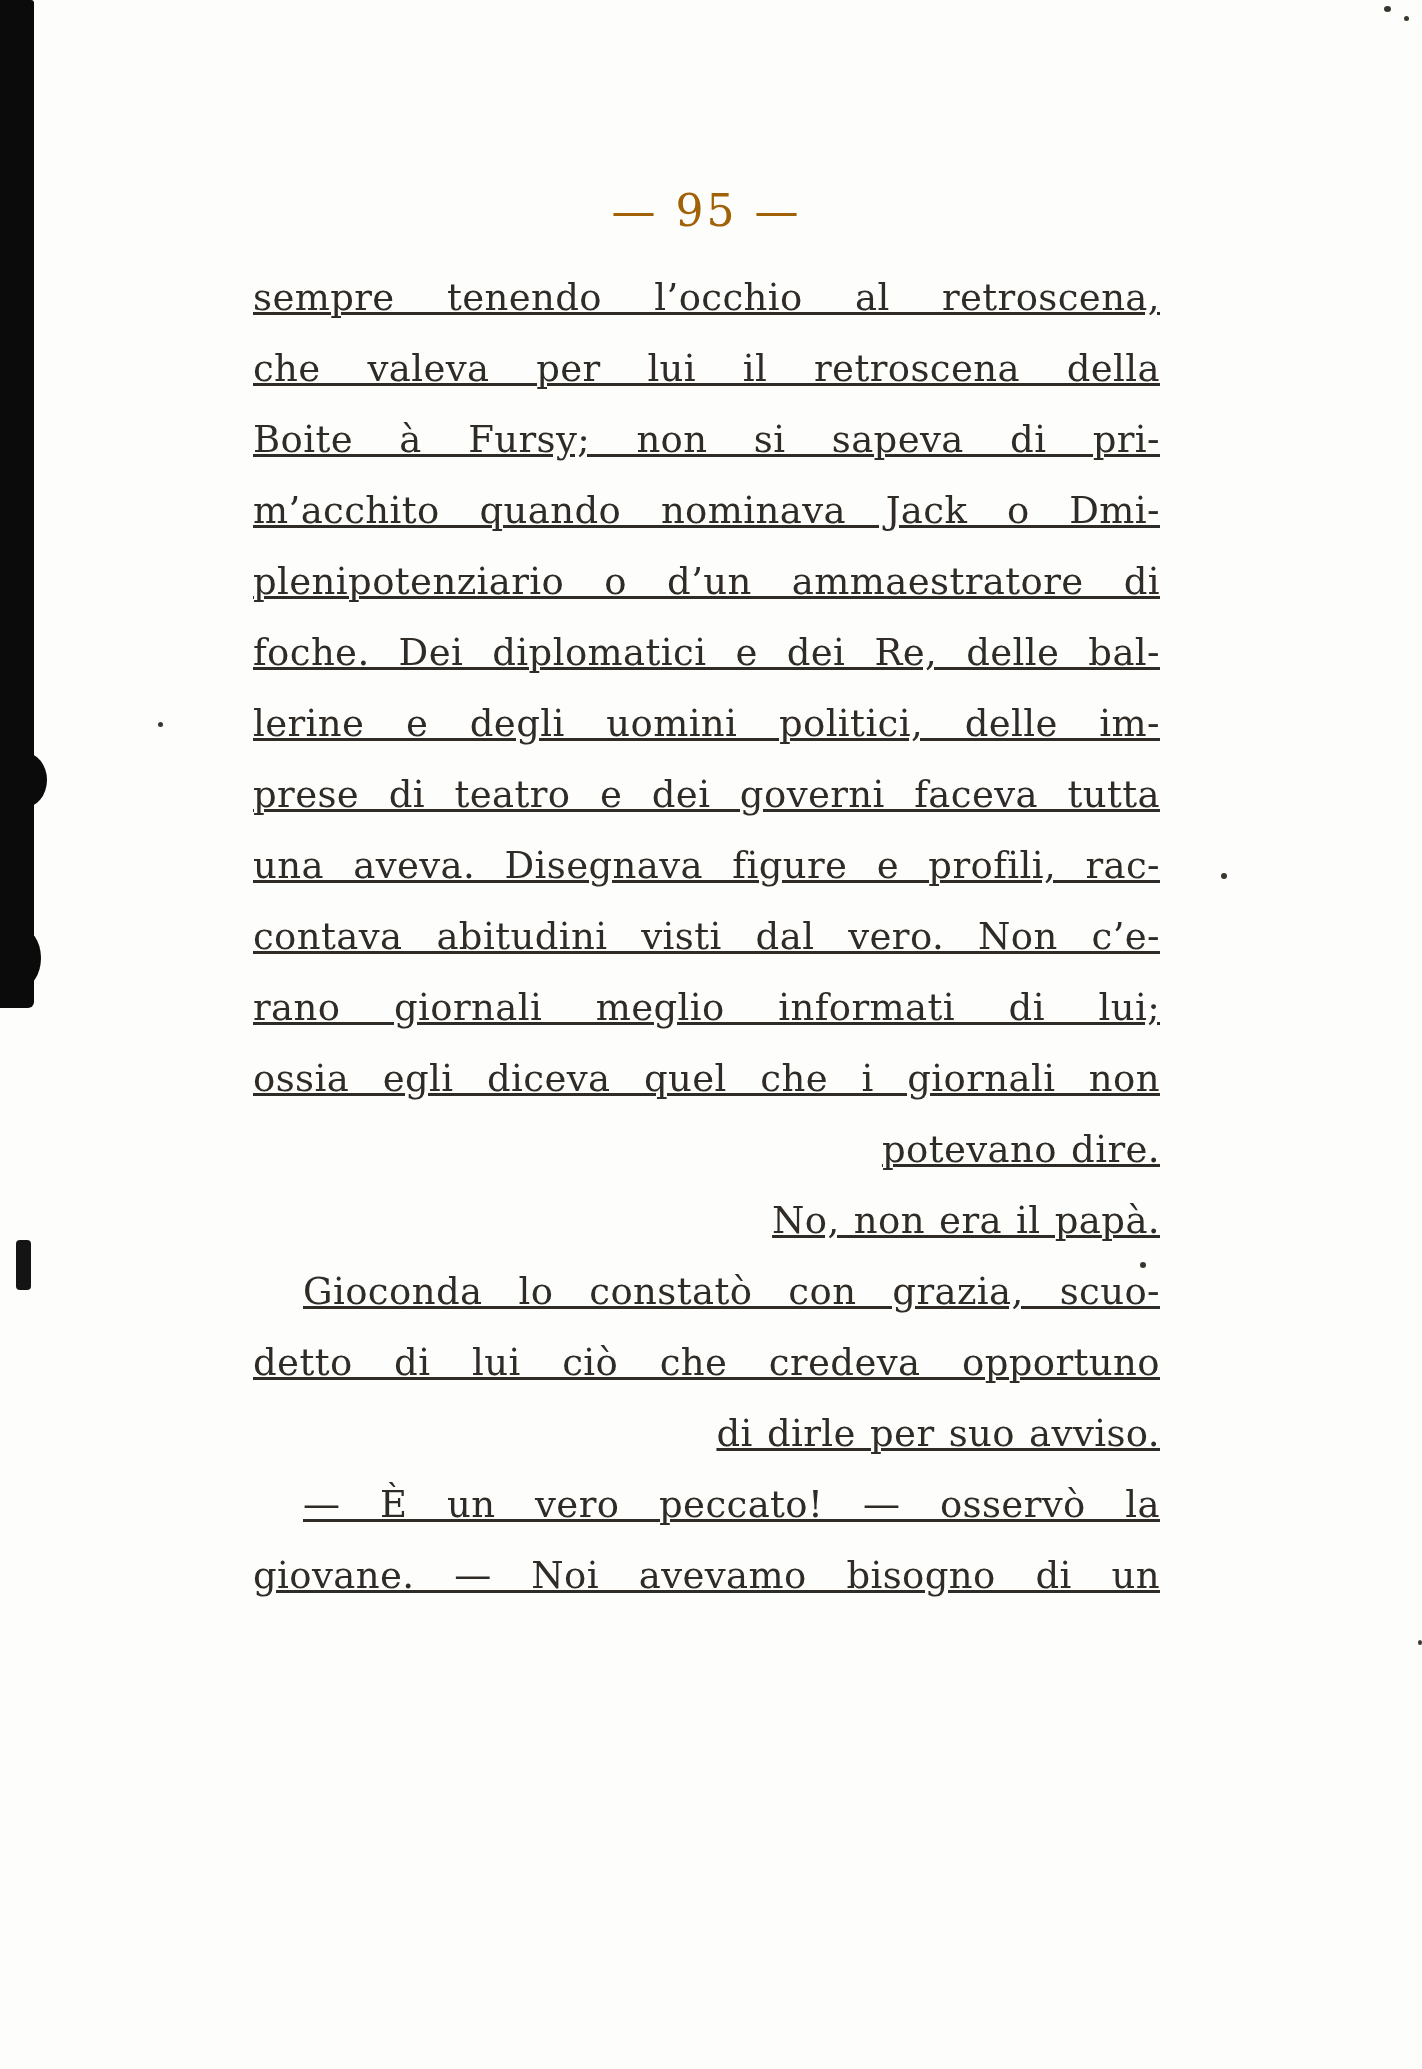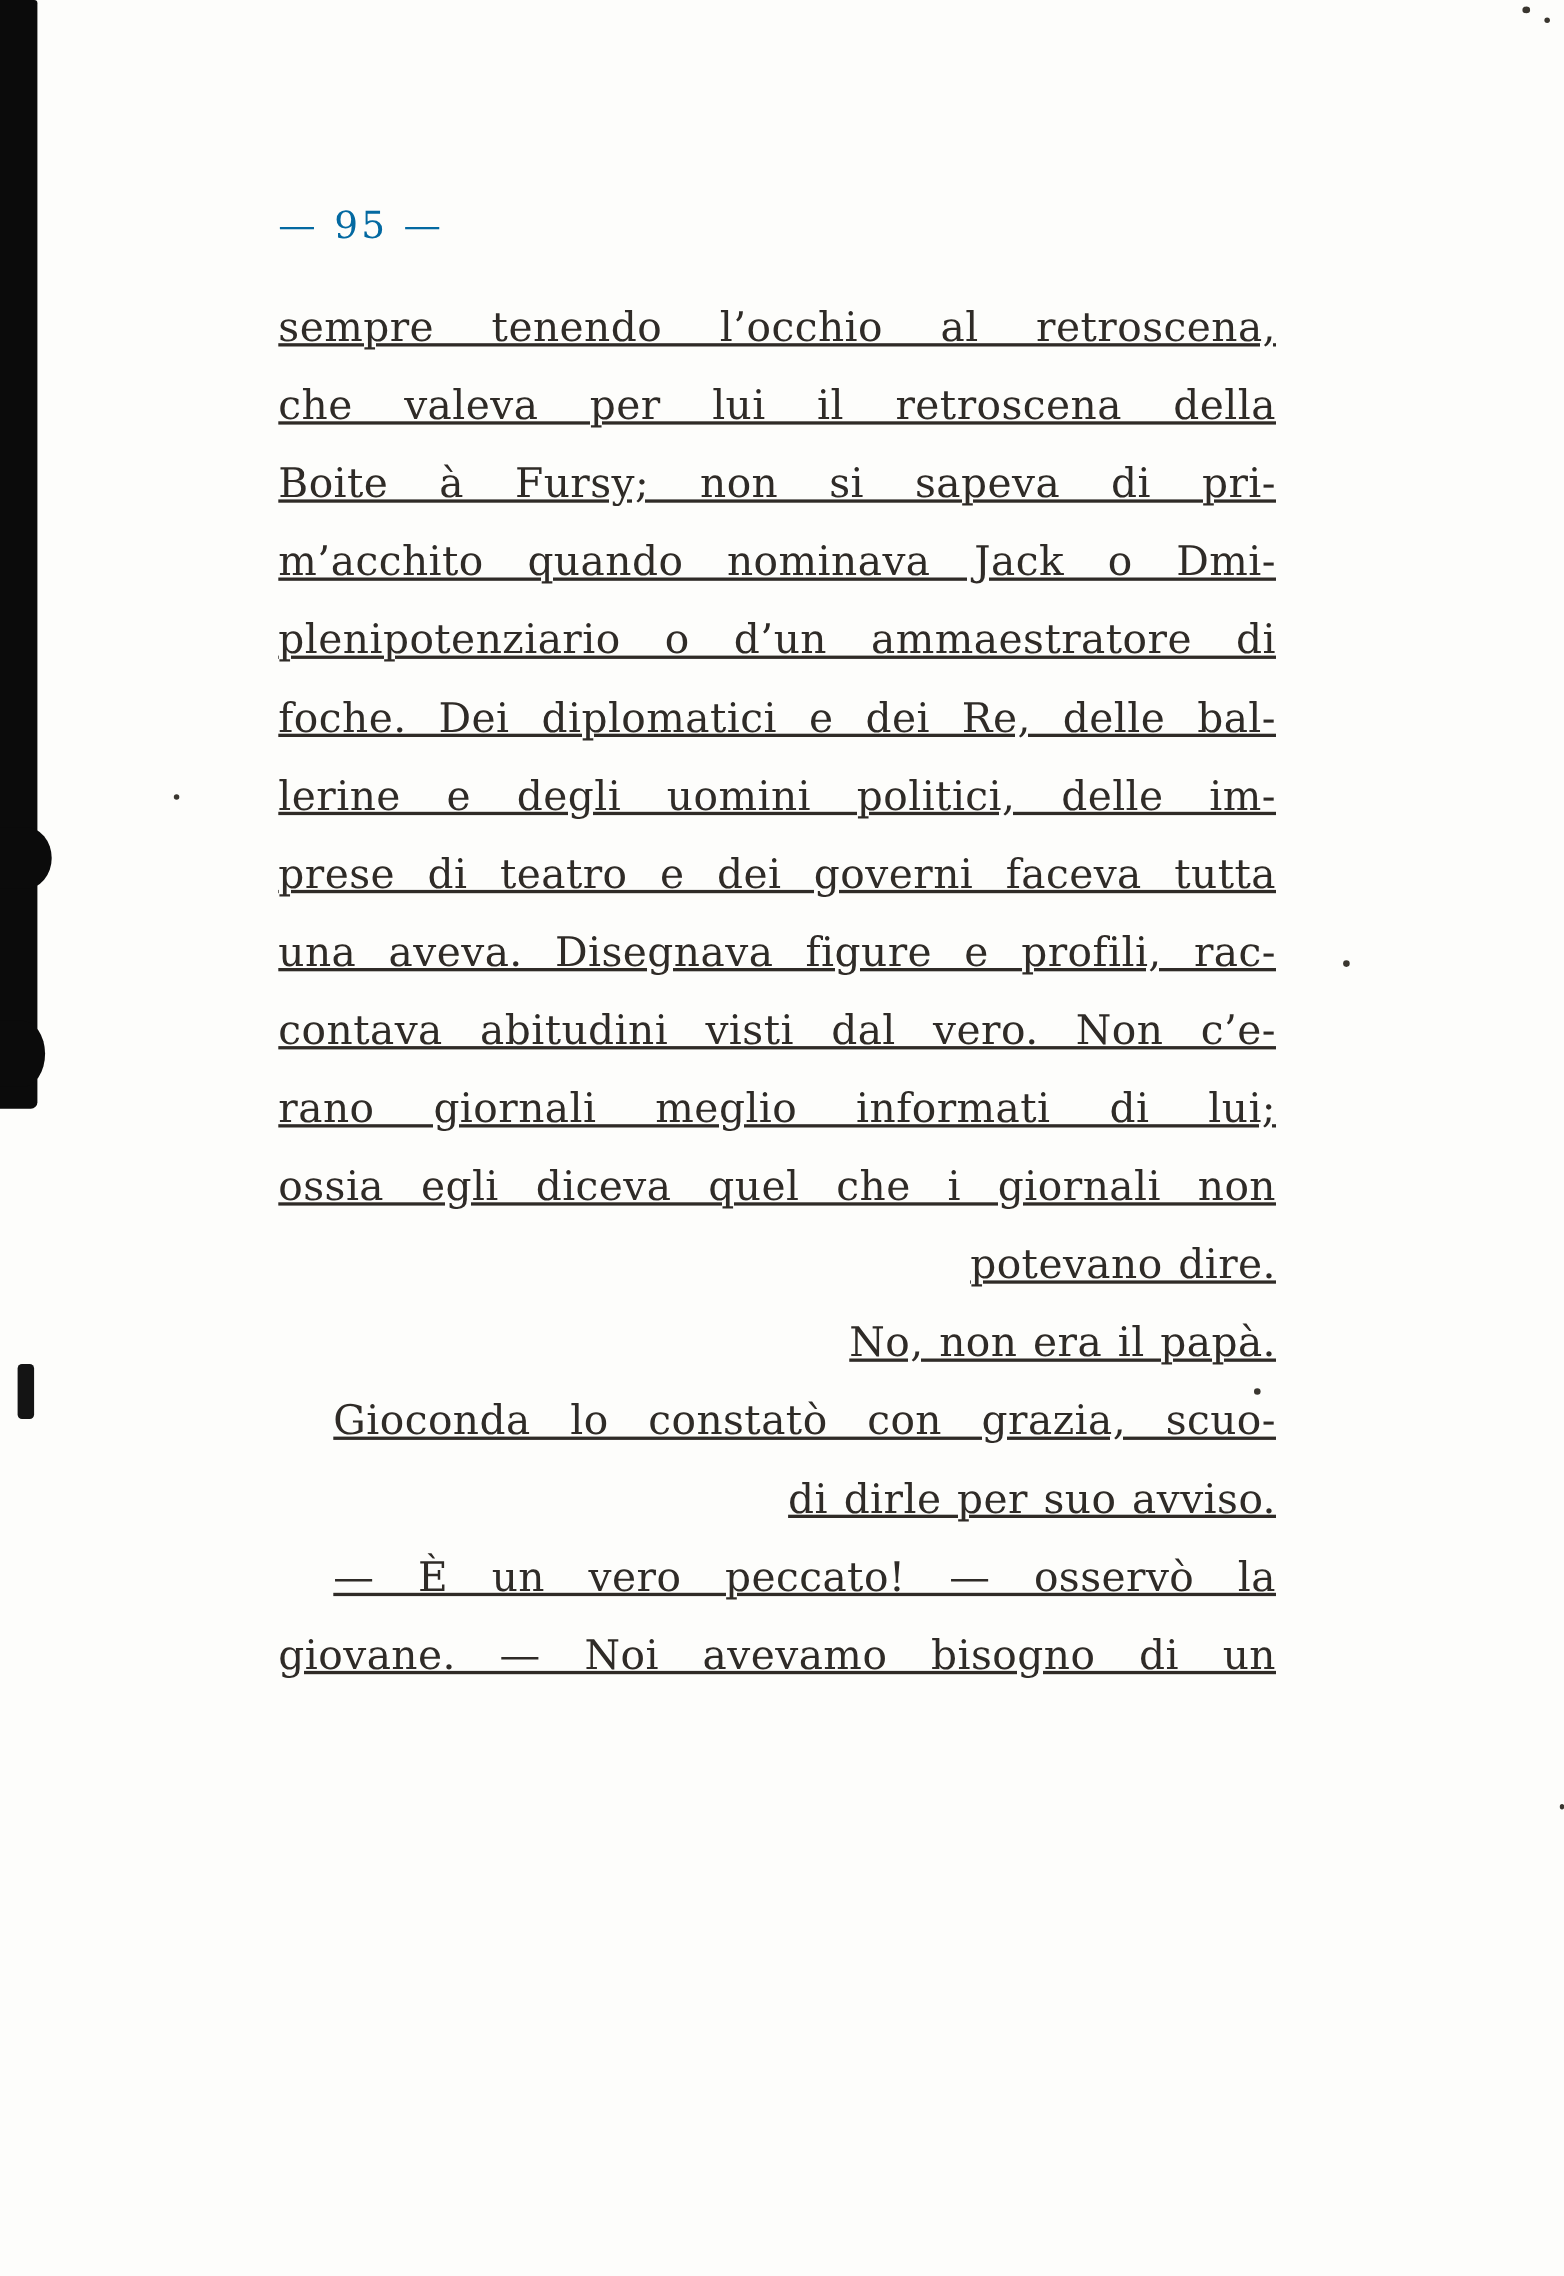--- a/index.html
+++ b/index.html
@@ -57,24 +57,24 @@
   .speck-l1  { left: 158px;  top: 722px;  width: 5px; height: 5px; }
   .speck-m1  { left: 1140px; top: 1262px; width: 6px; height: 6px; }
   .speck-b1  { left: 1418px; top: 1640px; width: 4px; height: 5px; }
 
   
   .page-number {
     position: absolute;
     top: 185px;
     left: 253px;
     width: 907px;
-    text-align: left;
-    font-size: 34px;
+    text-align: center;
+    font-size: 44px;
     letter-spacing: 3px;
-    color: #0369a1;
+    color: #a16207;
   }
   .text-block {
     position: absolute;
     top: 262px;
     left: 253px;
     width: 907px;
     font-size: 37px;
     line-height: 71px;
     word-spacing: 2px;
     letter-spacing: 0.4px;
@@ -118,18 +118,19 @@
       <div class="line just">foche. Dei diplomatici e dei Re, delle bal-</div>
       <div class="line just">lerine e degli uomini politici, delle im-</div>
       <div class="line just">prese di teatro e dei governi faceva tutta</div>
       <div class="line just">una aveva. Disegnava figure e profili, rac-</div>
       <div class="line just">contava abitudini visti dal vero. Non c’e-</div>
       <div class="line just">rano giornali meglio informati di lui;</div>
       <div class="line just">ossia egli diceva quel che i giornali non</div>
       <div class="line">potevano dire.</div>
       <div class="line indent">No, non era il papà.</div>
       <div class="line just indent">Gioconda lo constatò con grazia, scuo-</div>
+      <div class="line just">detto di lui ciò che credeva opportuno</div>
       <div class="line">di dirle per suo avviso.</div>
       <div class="line just indent">— È un vero peccato! — osservò la</div>
       <div class="line just">giovane. — Noi avevamo bisogno di un</div>
     </div>
 
 </div>
 
 </body></html>

